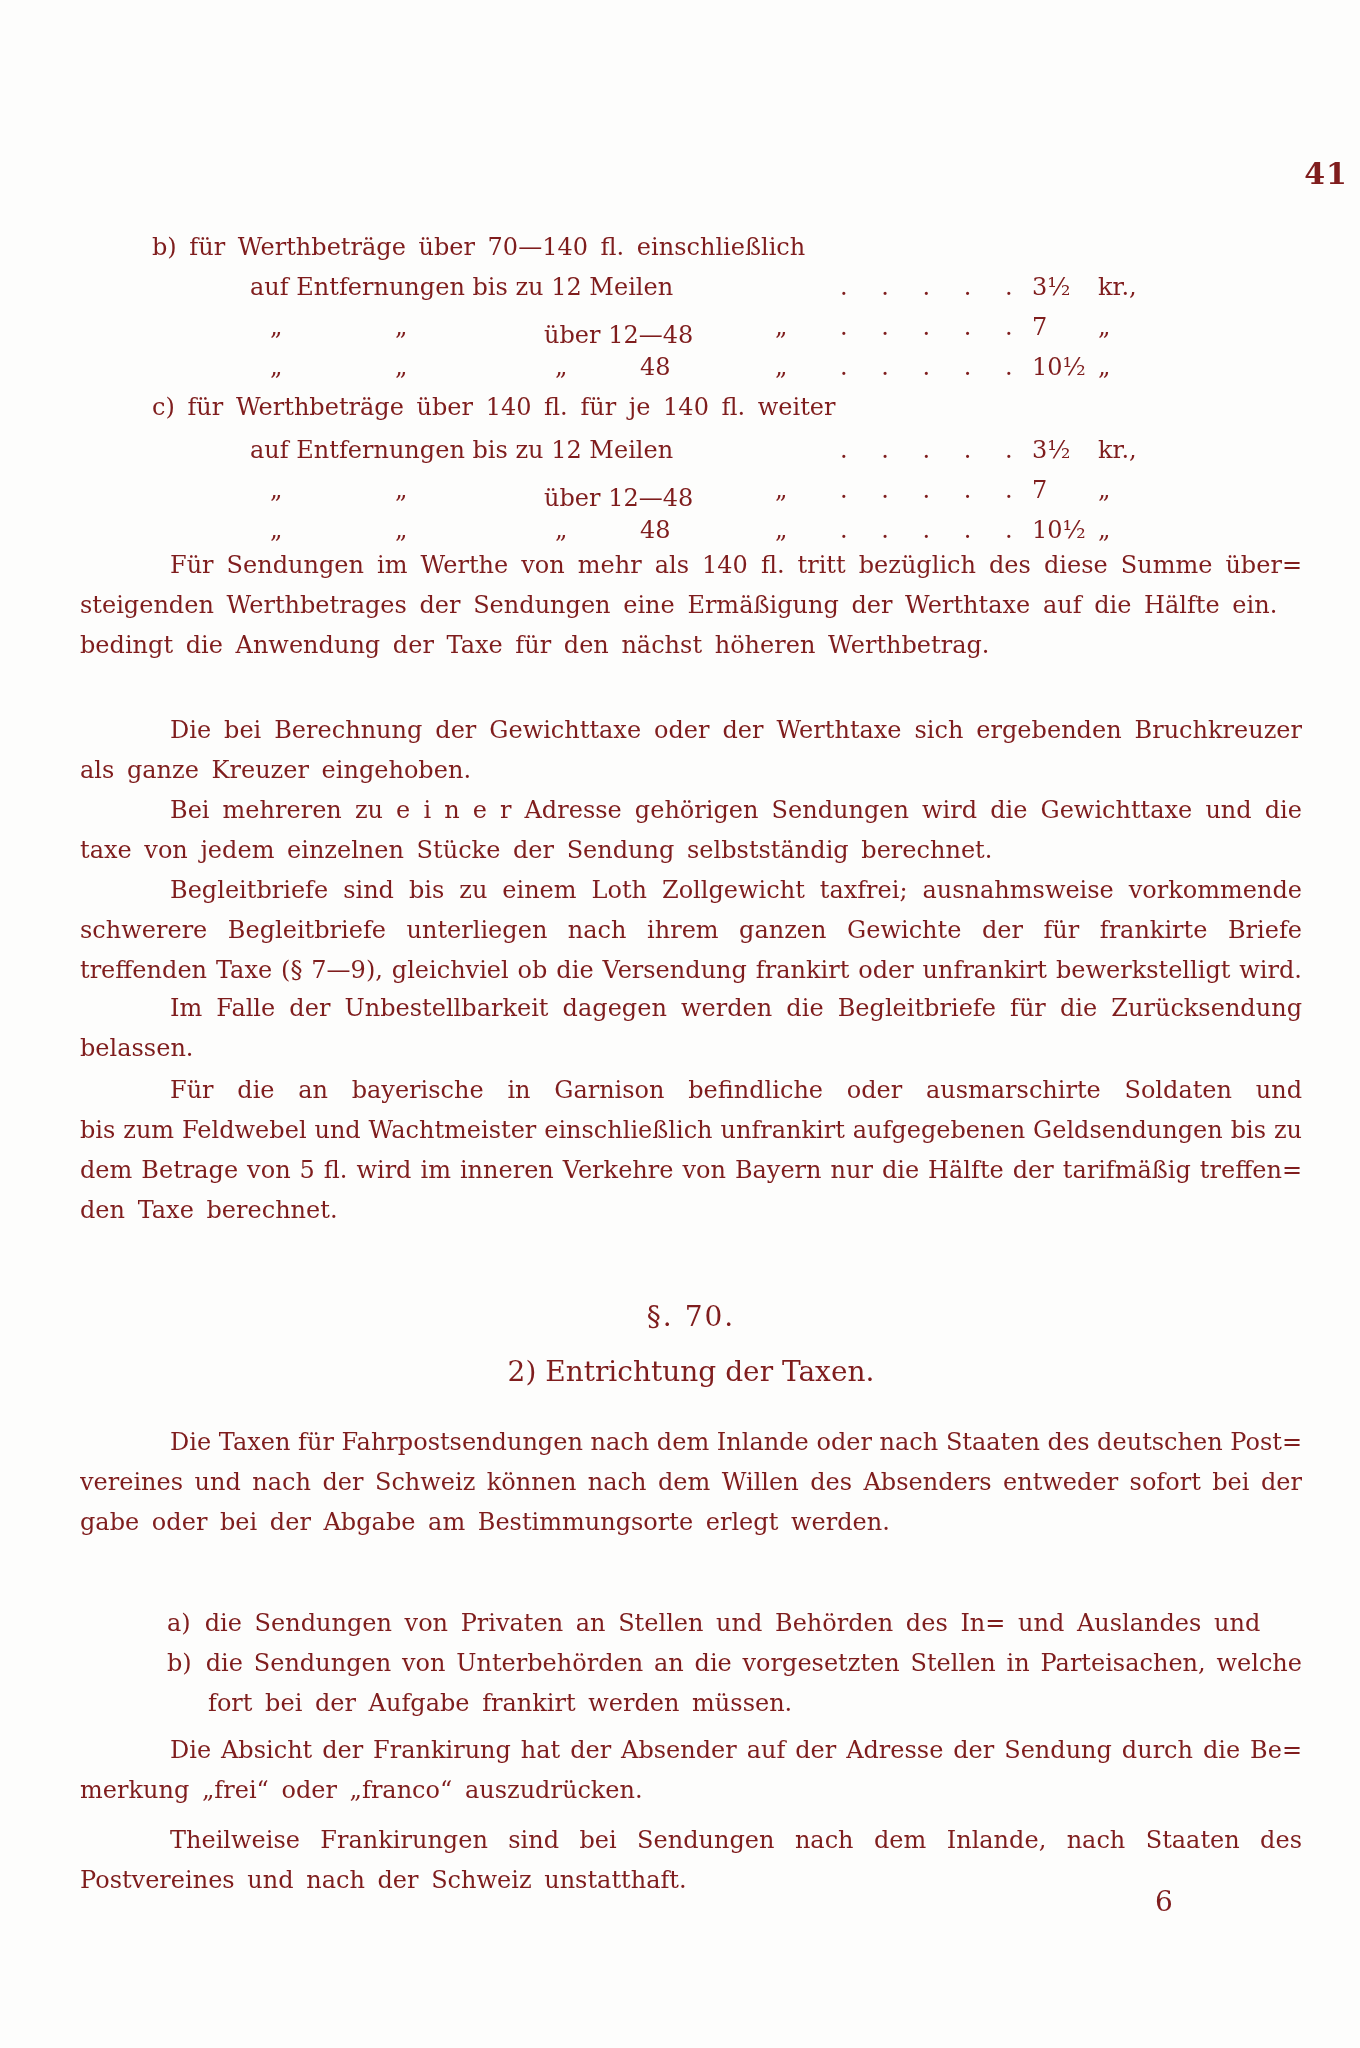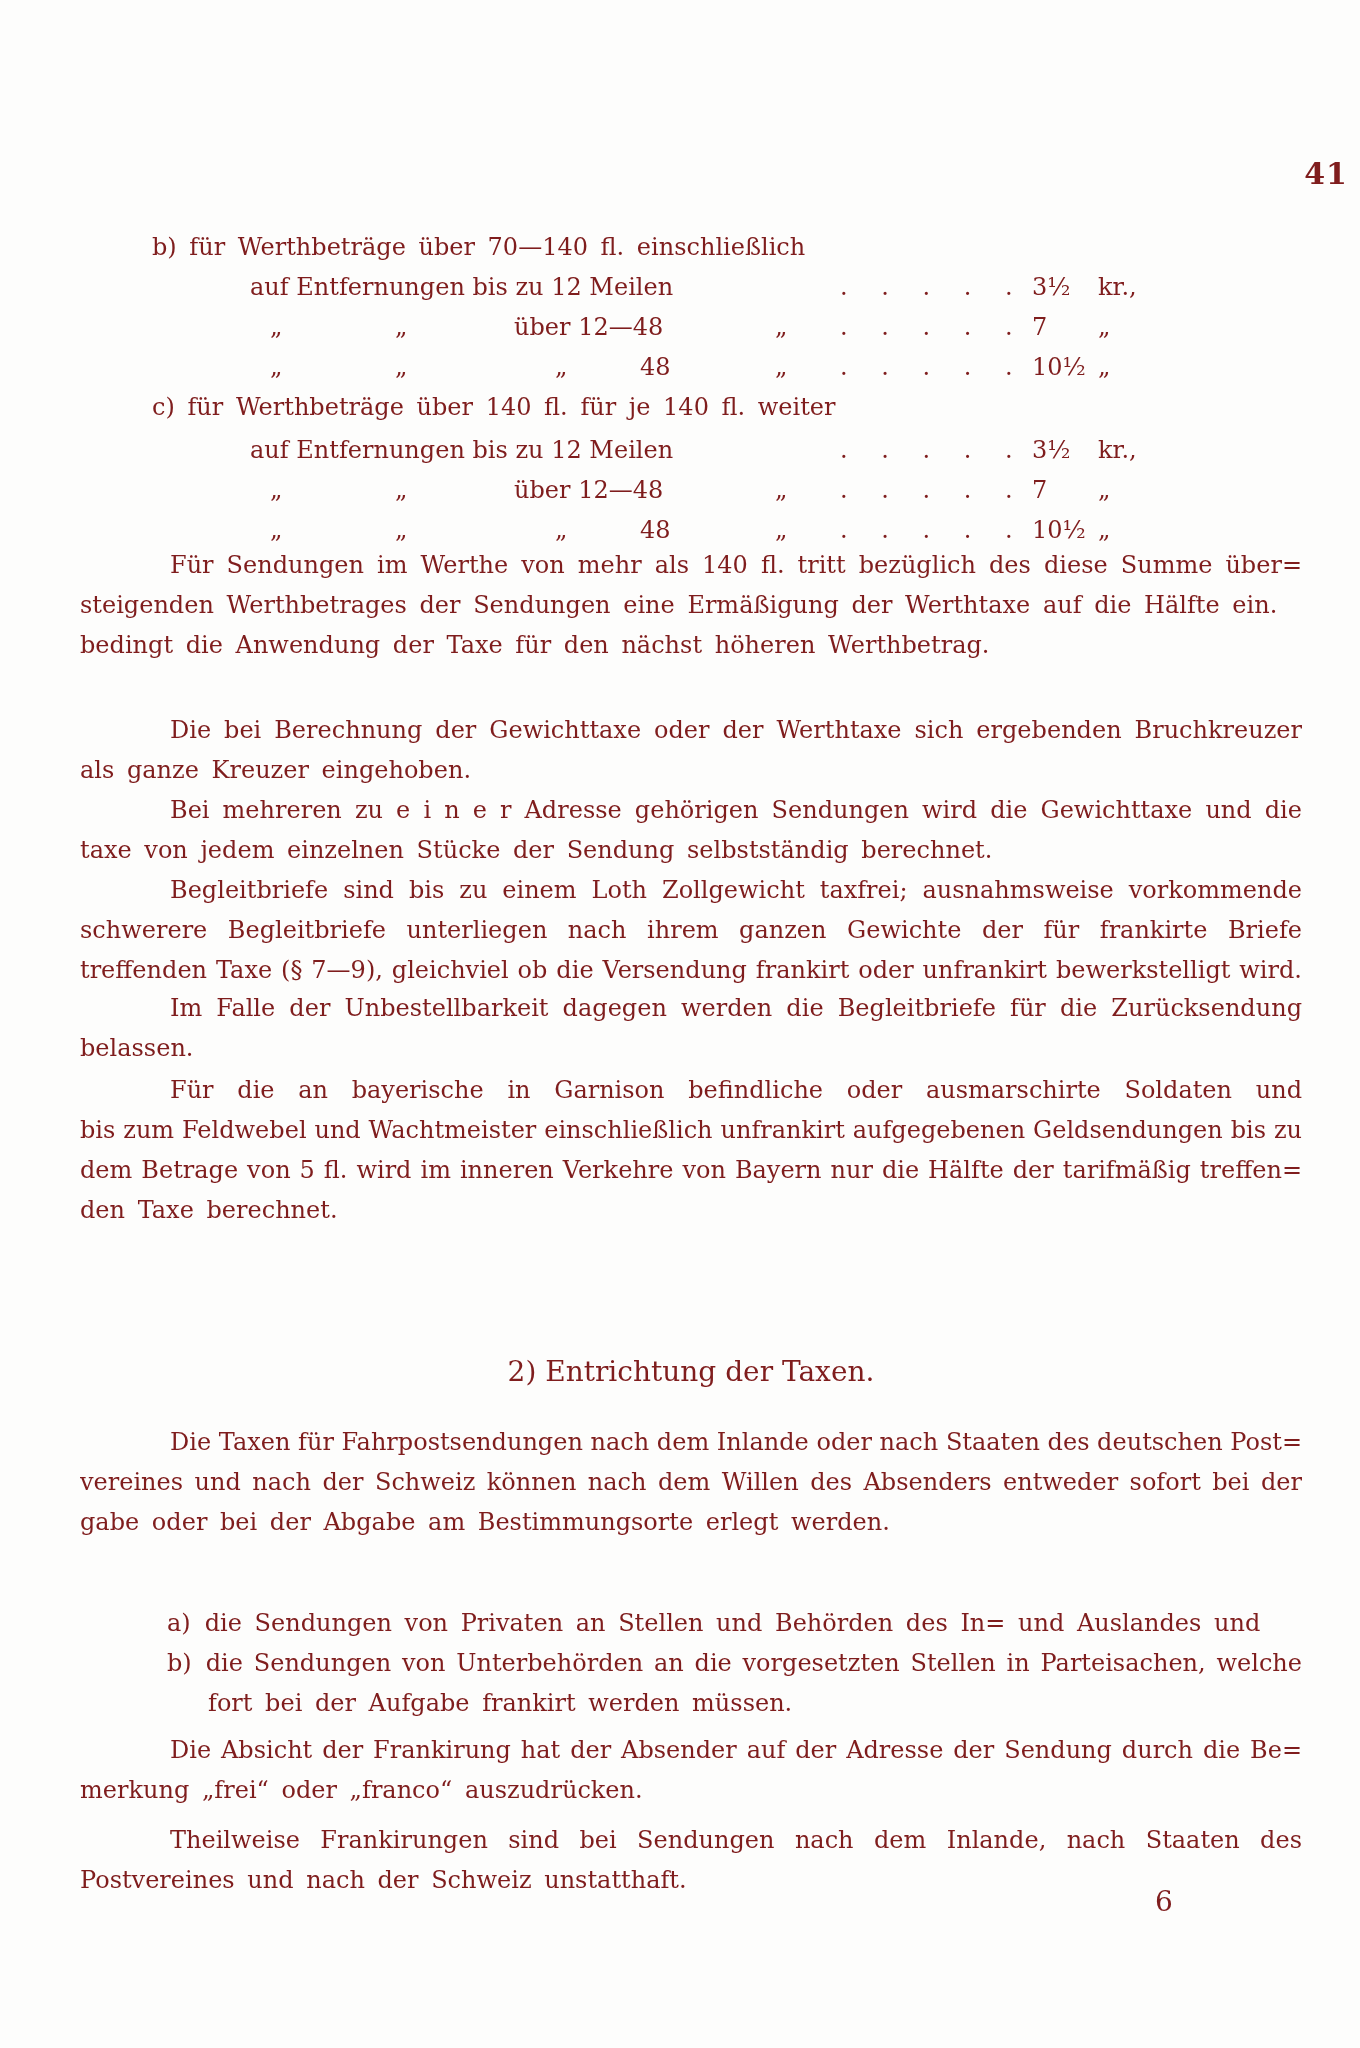--- a/index.html
+++ b/index.html
@@ -31,21 +31,21 @@
   .ind  { text-indent:90px; }
   .ind87  { text-indent:87px; }
   .ind97  { text-indent:97px; }
   .ind128 { text-indent:128px; }
   
   .thead { padding-left:72px; font-size:24px; }
   .trow { position:relative; height:40px; }
   .trow span { position:absolute; line-height:40px; font-size:24px; }
   .lblA { left:170px; }
   .d1 { left:190px; } .d2 { left:315px; } .d3 { left:475px; }
-  .lblB { left:434px; }
+  .lblB { left:464px;margin-top:8px; }
   .lblC { left:560px; }
   .d4 { left:695px; }
   .dots { left:760px; width:190px; word-spacing:26px; overflow:hidden; white-space:nowrap; }
   .val { left:952px; width:240px; }
   .val .num { position:static; display:inline-block; width:66px; }
   .val .unit { position:static; }
   
   .h70 { text-align:center; font-size:28px; letter-spacing:2px; height:44px; line-height:44px; }
   .h70sub { text-align:center; font-size:28px; height:40px; line-height:40px; }
   .marker { display:inline; }
@@ -140,20 +140,23 @@
     <div class="line">belassen.</div>
   </div>
 
   <div class="block" style="top:1070px;">
     <div class="line j ind">Für die an bayerische in Garnison befindliche oder ausmarschirte Soldaten und Unteroffiziere</div>
     <div class="line j">bis zum Feldwebel und Wachtmeister einschließlich unfrankirt aufgegebenen Geldsendungen bis zu</div>
     <div class="line j">dem Betrage von 5 fl. wird im inneren Verkehre von Bayern nur die Hälfte der tarifmäßig treffen=</div>
     <div class="line">den Taxe berechnet.</div>
   </div>
 
+  <div class="block" style="top:1295px;">
+    <div class="h70">§. 70.</div>
+  </div>
   <div class="block" style="top:1352px;">
     <div class="h70sub">2) Entrichtung der Taxen.</div>
   </div>
 
   <div class="block" style="top:1422px;">
     <div class="line j ind">Die Taxen für Fahrpostsendungen nach dem Inlande oder nach Staaten des deutschen Post=</div>
     <div class="line j">vereines und nach der Schweiz können nach dem Willen des Absenders entweder sofort bei der Auf=</div>
     <div class="line">gabe oder bei der Abgabe am Bestimmungsorte erlegt werden.</div>
   </div>
 

